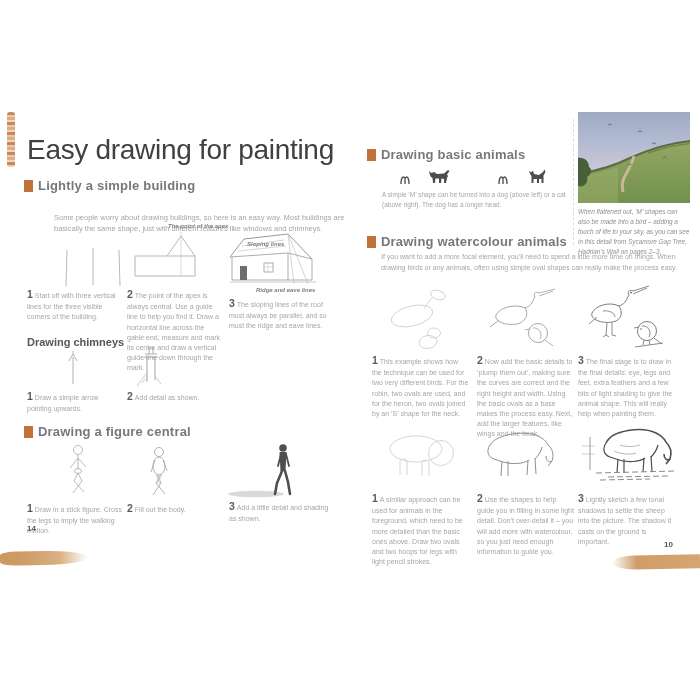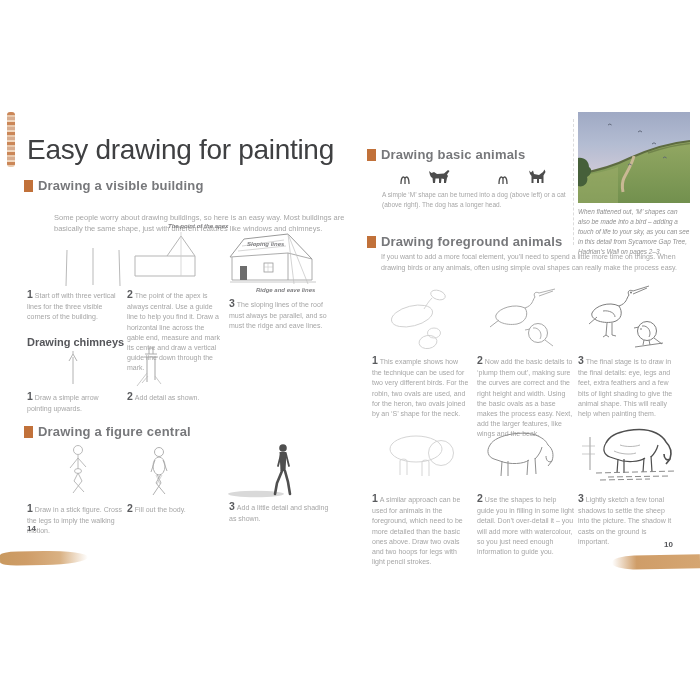--- a/index.html
+++ b/index.html
@@ -46,21 +46,21 @@
 <body>
 
 <div id="canvas" style="--accent: #c1713a;">
 
   <div class="abs brush-v" style="left:7px;top:112px;"></div>
 
   <h1 class="abs page-title" style="left:27px;top:134px;margin:0;">Easy drawing for painting</h1>
 
   <div class="sec-head" style="left:24px;top:178px;">
     <span class="sq"></span>
-    <span class="sec-title">Drawing a visible building</span>
+    <span class="sec-title">Lightly a simple building</span>
   </div>
   <p class="abs intro" style="left:38px;top:196px;width:298px;margin:16px;">Some people worry about drawing buildings, so here is an easy way. Most buildings are basically the same shape, just with different features like windows and chimneys.</p>
 
   <div class="abs" style="left:58px;top:245px;">
     <svg width="68" height="45" viewBox="0 0 68 45">
       <path d="M9,5 L8,41 M35,3 L35,40 M61,5 L62,41" stroke="#b9b9b9" stroke-width="1" fill="none"></path>
     </svg>
   </div>
 
   <div class="abs sublabel" style="left:168px;top:223px;">The point of the apex</div>
@@ -214,21 +214,21 @@
       <path d="M56,44 C54,52 50,58 46,66 C44,70 44,75 45,80" stroke="#c9b894" stroke-width="3" fill="none"></path>
       <path d="M70,41 C85,36 100,32.5 112,31.5" stroke="#5f7040" stroke-width="1.4" fill="none" opacity="0.6"></path>
       <path d="M0,46 C6,45 11,49 11,55 C15,57 13,63 9,65 C11,71 5,76 0,74 Z" fill="#46603a"></path>
       <path d="M60,20 q2,-2.5 4,0 M74,32 q2,-2.5 4,0 M85,46 q1.8,-2.2 3.6,0 M50,53 q1.8,-2.2 3.6,0 M30,13 q1.8,-2 3.6,0" stroke="#5a6274" stroke-width="0.9" fill="none"></path>
     </svg>
   </div>
   <p class="abs photocap" style="left:578px;top:207px;width:112px;margin:0;">When flattened out, ‘M’ shapes can also be made into a bird – adding a touch of life to your sky, as you can see in this detail from Sycamore Gap Tree, Hadrian’s Wall on pages 2–3.</p>
 
   <div class="sec-head" style="left:367px;top:234px;">
     <span class="sq"></span>
-    <span class="sec-title">Drawing foreground animals</span>
+    <span class="sec-title">Drawing watercolour animals</span>
   </div>
   <p class="abs intro" style="left:381px;top:252px;width:296px;margin:0;font-size:7px;">If you want to add a more focal element, you’ll need to spend a little more time on things. When drawing birds or any animals, often using simple oval shapes can really make the process easy.</p>
 
   <div class="abs" style="left:382px;top:285px;">
     <svg width="75" height="65" viewBox="0 0 75 65">
       <ellipse cx="56" cy="10" rx="7.5" ry="4.5" transform="rotate(18 56 10)" stroke="#d0d0d0" fill="none" stroke-width="0.9"></ellipse>
       <path d="M50,13 C46,17 44,21 42,24" stroke="#d0d0d0" stroke-width="0.9" fill="none"></path>
       <ellipse cx="30" cy="31" rx="21" ry="10" transform="rotate(-14 30 31)" stroke="#d0d0d0" fill="none" stroke-width="0.9"></ellipse>
       <ellipse cx="52" cy="48" rx="6.5" ry="5" stroke="#d0d0d0" fill="none" stroke-width="0.9"></ellipse>
       <ellipse cx="46" cy="57" rx="9" ry="6.5" transform="rotate(-10 46 57)" stroke="#d0d0d0" fill="none" stroke-width="0.9"></ellipse>

